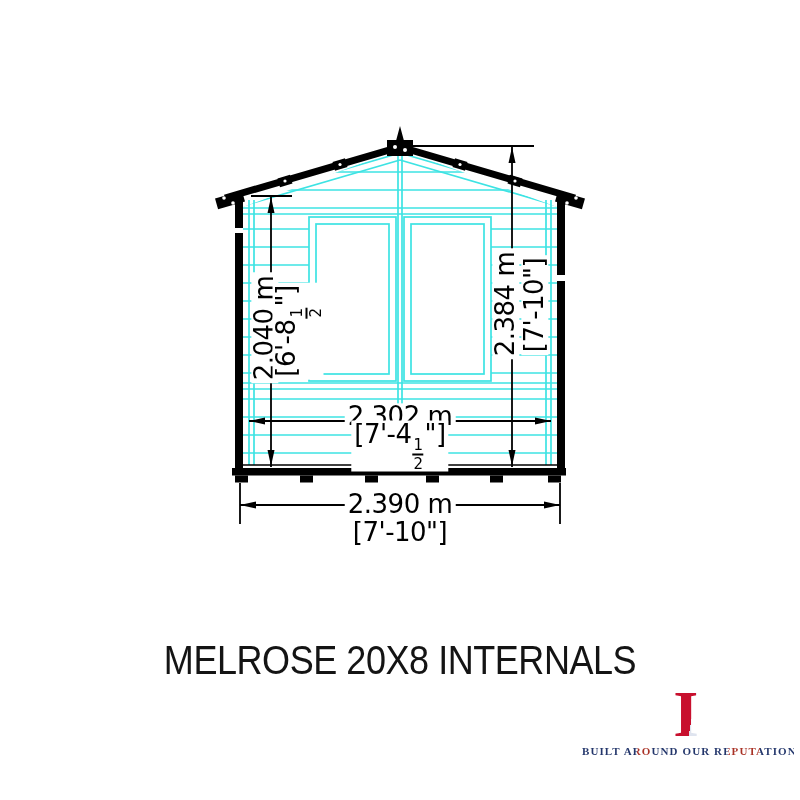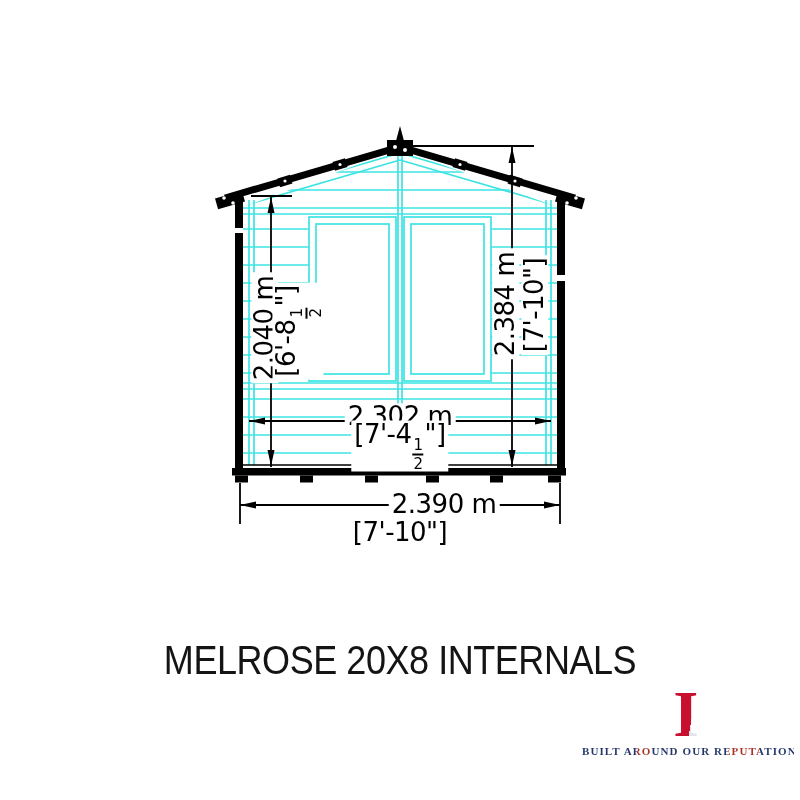--- a/index.html
+++ b/index.html
@@ -203,21 +203,21 @@
 
   <div class="dim-label rot" style="left:506px;top:304px;">2.384 m</div>
   <div class="dim-label rot" style="left:535px;top:305px;">[7'-10"]</div>
 
   <div class="dim-label hor" style="left:400px;top:417px;">2.302 m</div>
   <div class="dim-label hor" style="left:400px;top:446px;"><span>[7'-4</span><span class="frac">
         <span class="fn">1</span>
         <span class="fd">2</span>
       </span><span>"]</span></div>
 
-  <div class="dim-label hor" style="left:400px;top:505px;margin-left:44px;">2.390 m</div>
+  <div class="dim-label hor" style="left:400px;top:505px;">2.390 m</div>
   <div class="dim-label hor" style="left:400px;top:533px;">[7'-10"]</div>
 
   <div class="title">MELROSE 20X8 INTERNALS</div>
 
   <div class="logo">
     <div class="logo-word">
       <span class="l1">S</span>
       <span class="l2">H</span>
       <span class="l3">I</span>
       <span class="l4">R</span>

